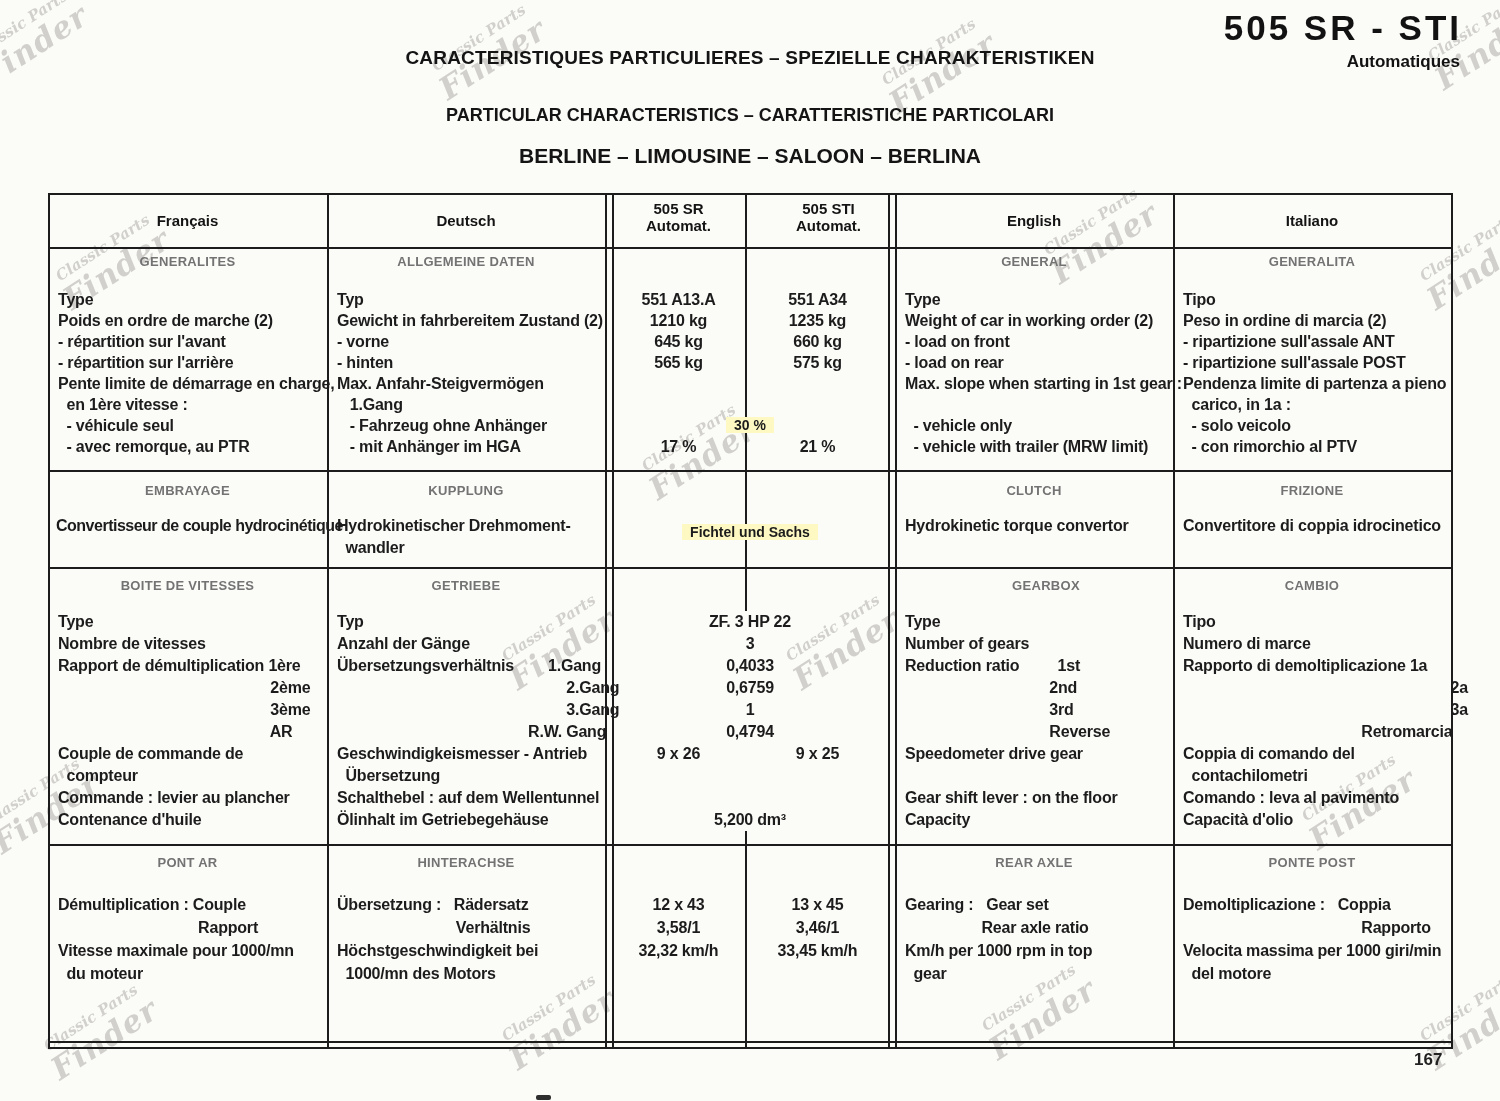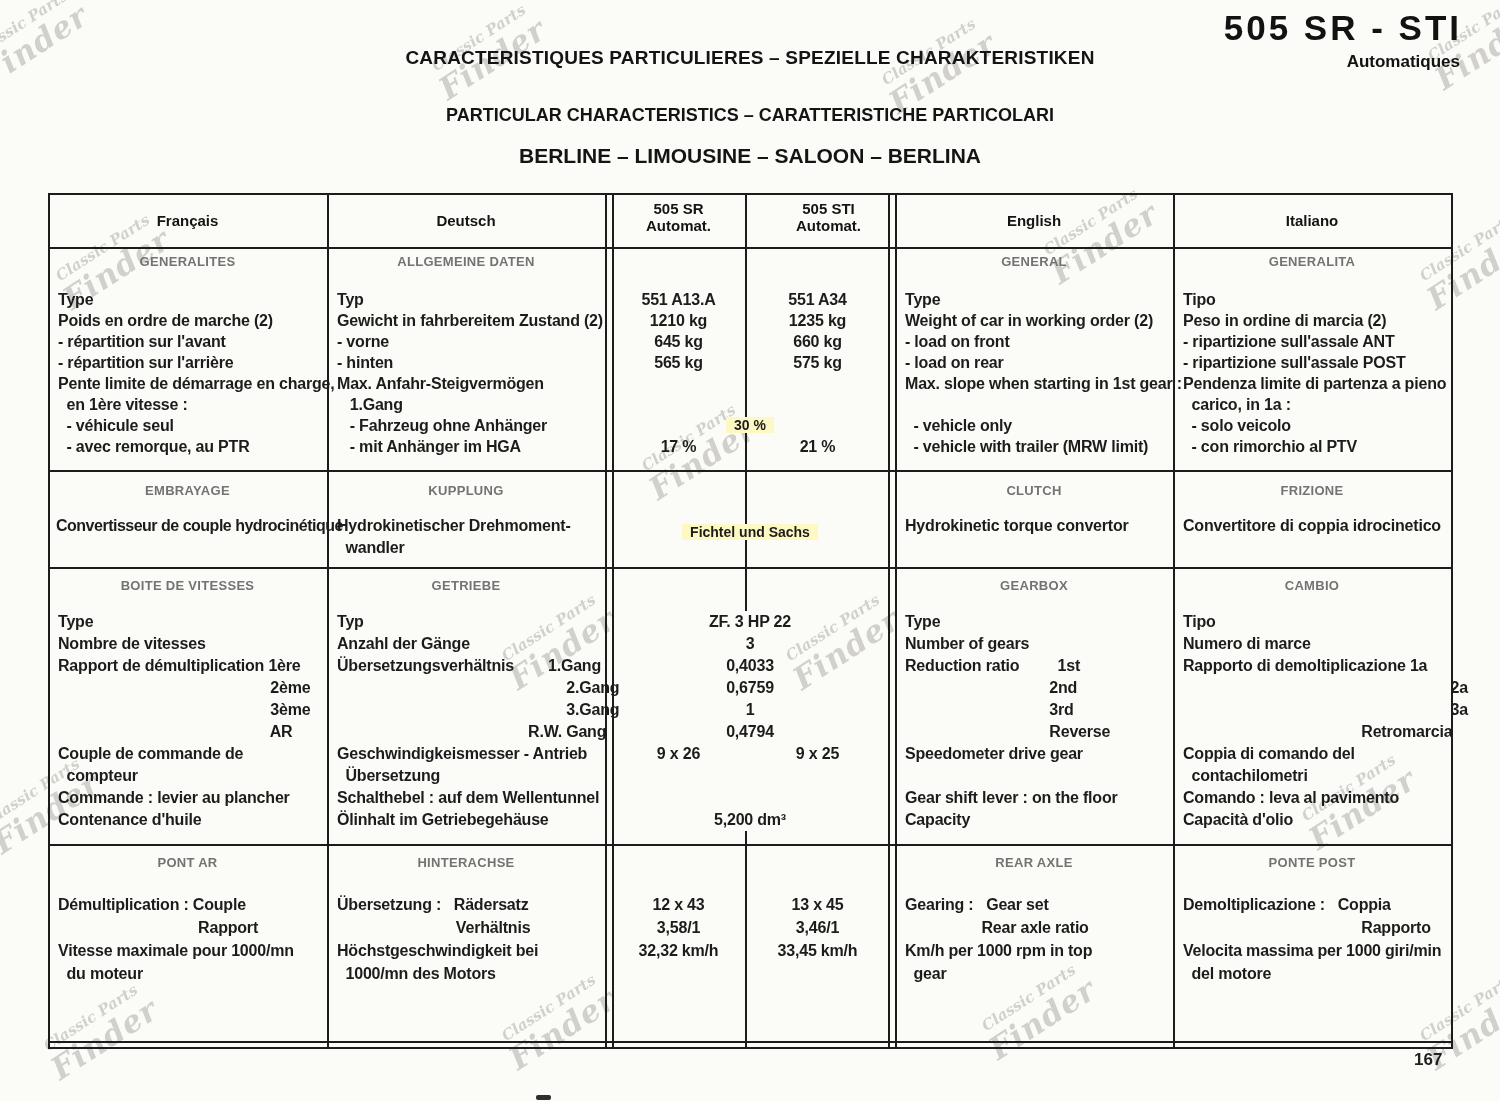--- a/index.html
+++ b/index.html
@@ -229,21 +229,21 @@
   <div class="cv1" style="left:564px;top:328px;width:276px;line-height:22px;"><span>Fichtel und Sachs</span></div>
   <div class="cell lh22" style="left:857px;top:322px;width:264px;">
       <div class="ln">Hydrokinetic torque convertor</div>
     </div>
   <div class="cell lh22" style="left:1135px;top:322px;width:264px;">
       <div class="ln">Convertitore di coppia idrocinetico</div>
     </div>
 
   <div class="sec-title" style="left:0;top:385px;width:279px;">BOITE DE VITESSES</div>
   <div class="sec-title" style="left:279px;top:385px;width:278px;">GETRIEBE</div>
-  <div class="sec-title" style="left:847px;top:385px;width:278px;">GEARBOX</div>
+  <div class="sec-title" style="left:847px;top:385px;width:278px;padding-left:12px;">GEARBOX</div>
   <div class="sec-title" style="left:1125px;top:385px;width:278px;">CAMBIO</div>
 
   <div class="cell lh22" style="left:10px;top:418px;width:264px;">
       <div class="ln">Type</div>
       <div class="ln">Nombre de vitesses</div>
       <div class="ln">Rapport de démultiplication 1ère</div>
       <div class="ln">                                                  2ème</div>
       <div class="ln">                                                  3ème</div>
       <div class="ln">                                                  AR</div>
       <div class="ln">Couple de commande de</div>

